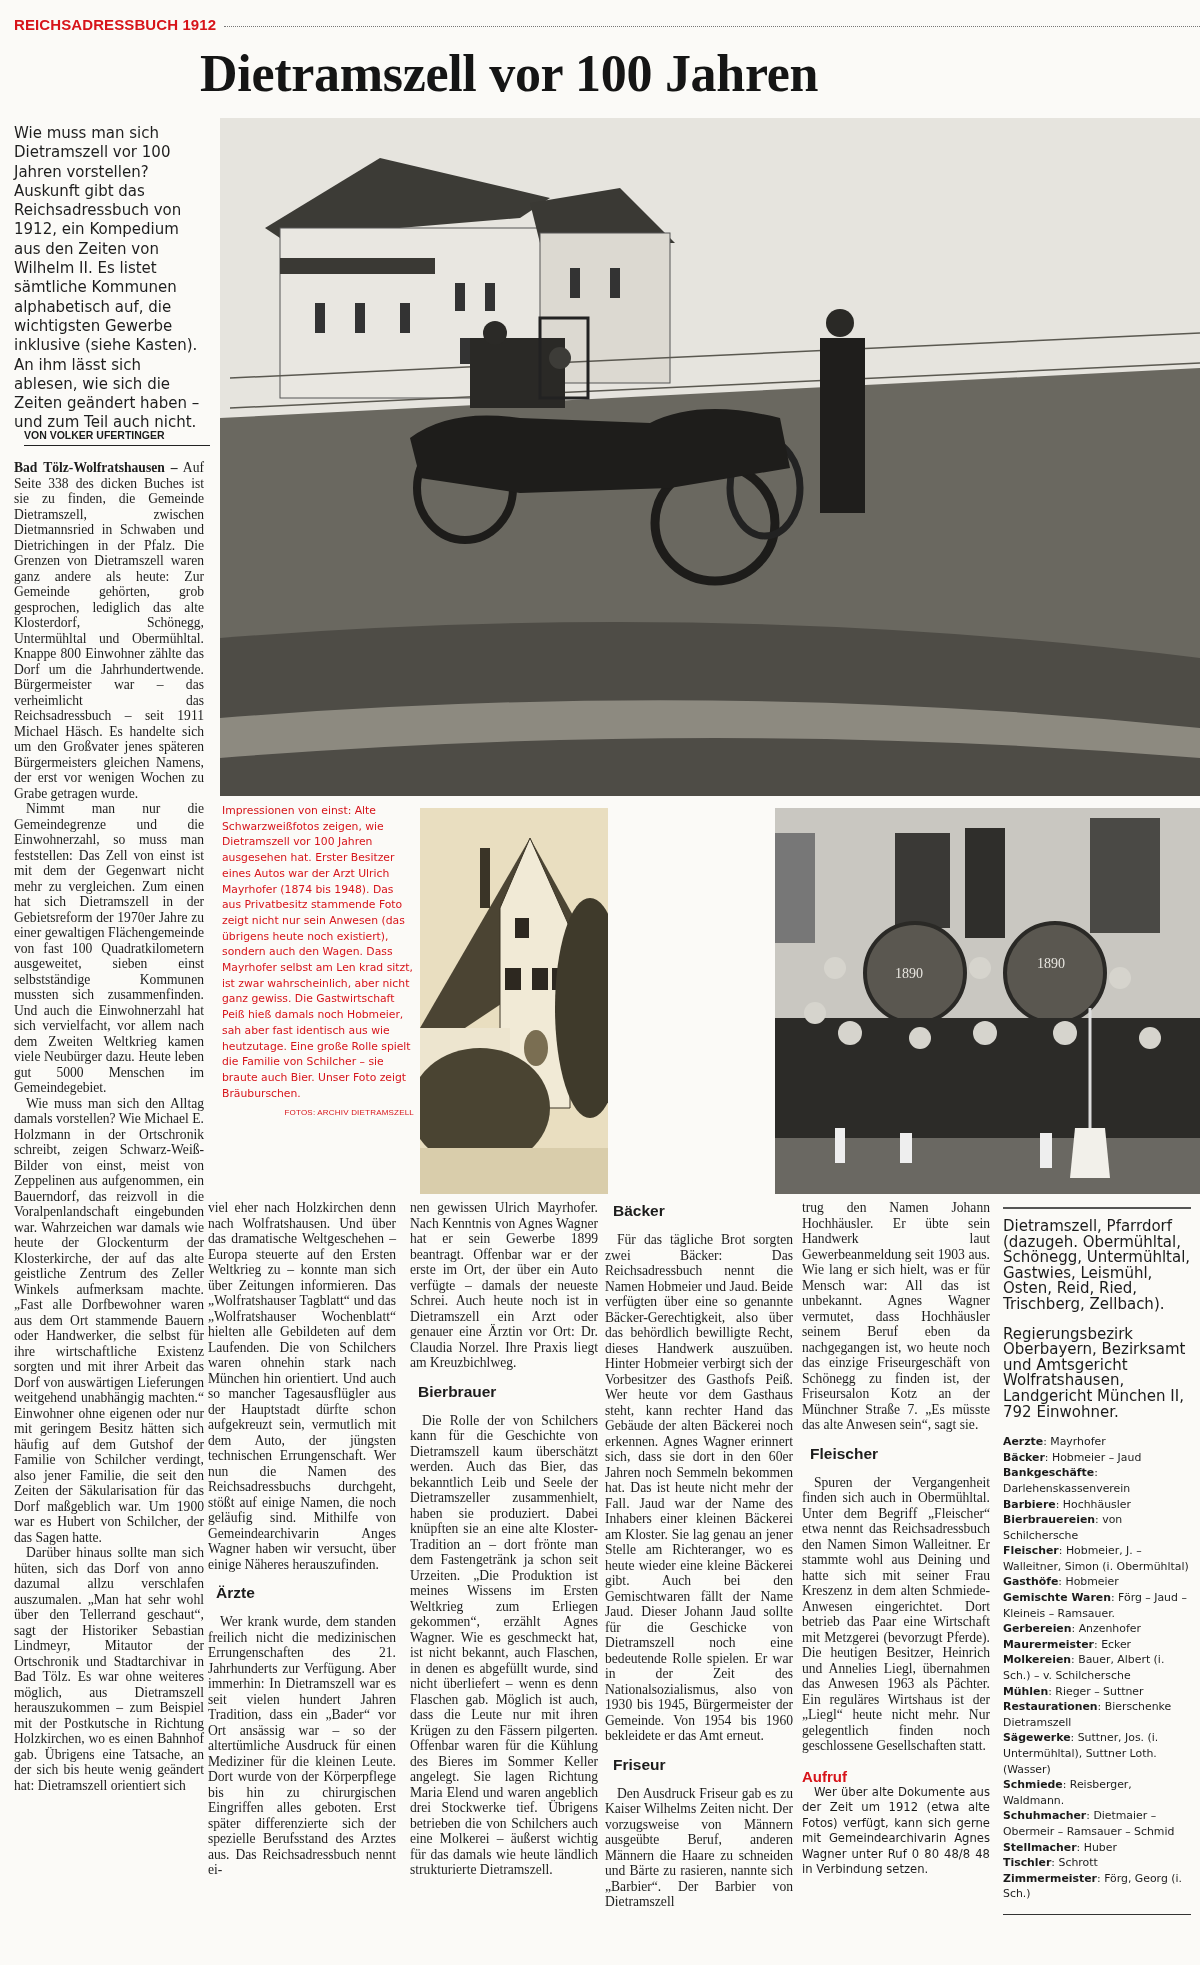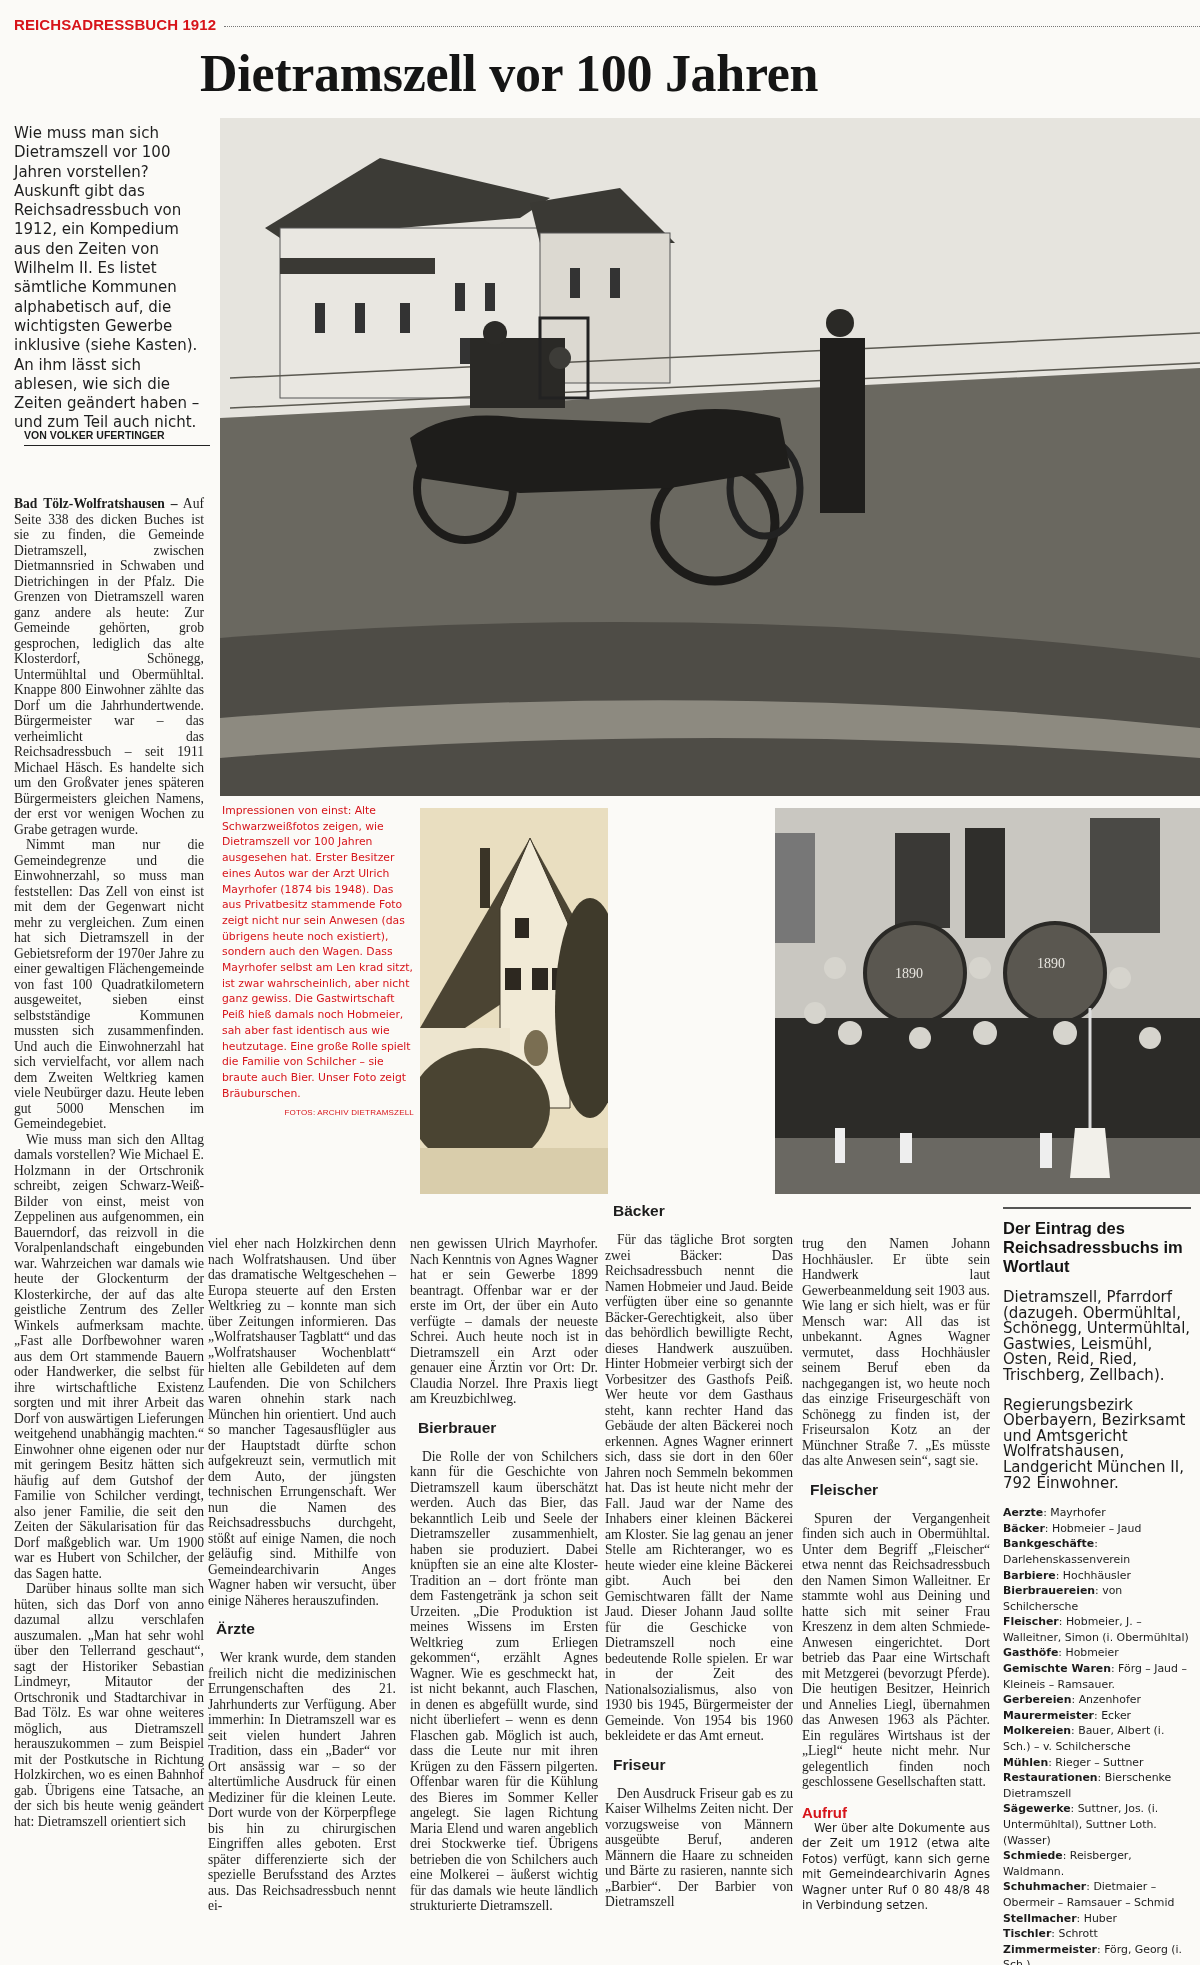--- a/index.html
+++ b/index.html
@@ -10,21 +10,21 @@
   .kicker-label { font-family: "Liberation Sans", sans-serif; font-weight: bold; color: #d7141a; font-size: 15px; letter-spacing: 0.1px; white-space: nowrap; }
   .kicker-rule { flex: 1; margin-left: 8px; border-top: 1px dotted #777; height: 0; margin-top: 4px; }
 
   .headline { position: absolute; left: 200px; top: 44px; width: 1000px; font-family: "Liberation Serif", serif; font-size: 52px; line-height: 60px; color: #151515; letter-spacing: -0.3px; }
 
   .lead { position: absolute; left: 14px; top: 124px; width: 192px; font-family: "DejaVu Sans", sans-serif; font-size: 15px; line-height: 19.3px; color: #1e1e1e; }
   .byline { position: absolute; left: 14px; top: 429px; width: 186px; font-family: "Liberation Sans", sans-serif; font-weight: bold; font-size: 10.5px; padding-bottom: 4px; border-bottom: 1px solid #222; margin-left: 10px; }
 
   .col { position: absolute; font-size: 13.6px; line-height: 15.5px; text-align: justify; hyphens: manual; color: #1c1c1c; }
   .col p { text-indent: 12px; }
-  .col p.noind { text-indent: 0; margin-top: 36px; }
+  .col p.noind { text-indent: 0; }
   .col .dateline { font-weight: bold; }
   .col h3 { font-family: "Liberation Sans", sans-serif; font-weight: bold; font-size: 15.5px; line-height: 18px; margin: 12px 0 12px 8px; text-align: left; }
   .col h3.first { margin-top: 2px; }
 
   .col1 { left: 14px; top: 460px; width: 190px; }
   .col2 { left: 208px; top: 1200px; width: 188px; }
   .col3 { left: 410px; top: 1200px; width: 188px; }
   .col4 { left: 605px; top: 1200px; width: 188px; }
   .col5 { left: 802px; top: 1200px; width: 188px; }
 
@@ -185,21 +185,20 @@
 
 <div class="col col5">
   <p class="noind">trug den Namen Johann Hochhäusler. Er übte sein Handwerk laut Gewerbeanmeldung seit 1903 aus. Wie lang er sich hielt, was er für Mensch war: All das ist unbekannt. Agnes Wagner vermutet, dass Hochhäusler seinem Beruf eben da nachgegangen ist, wo heute noch das einzige Friseurgeschäft von Schönegg zu finden ist, der Friseursalon Kotz an der Münchner Straße 7. „Es müsste das alte Anwesen sein“, sagt sie.</p>
   <h3>Fleischer</h3>
   <p>Spuren der Vergangenheit finden sich auch in Obermühltal. Unter dem Begriff „Fleischer“ etwa nennt das Reichsadressbuch den Namen Simon Walleitner. Er stammte wohl aus Deining und hatte sich mit seiner Frau Kreszenz in dem alten Schmiede-Anwesen eingerichtet. Dort betrieb das Paar eine Wirtschaft mit Metzgerei (bevorzugt Pferde). Die heutigen Besitzer, Heinrich und Annelies Liegl, übernahmen das Anwesen 1963 als Pächter. Ein reguläres Wirtshaus ist der „Liegl“ heute nicht mehr. Nur gelegentlich finden noch geschlossene Gesellschaften statt.</p>
   <div class="aufruf-title">Aufruf</div>
   <p class="aufruf-text">Wer über alte Dokumente aus der Zeit um 1912 (etwa alte Fotos) verfügt, kann sich gerne mit Gemeindearchivarin Agnes Wagner unter Ruf 0 80 48/8 48 in Verbindung setzen.</p>
 </div>
 
 <div class="sidebar">
-  <h2>Der Eintrag des Reichsadressbuchs im Wortlaut</h2>
   <p class="sb-p">Dietramszell, Pfarrdorf (dazugeh. Obermühltal, Schönegg, Untermühltal, Gastwies, Leismühl, Osten, Reid, Ried, Trischberg, Zellbach).</p>
   <p class="sb-p">Regierungsbezirk Oberbayern, Bezirksamt und Amtsgericht Wolfratshausen, Landgericht München II, 792 Einwohner.</p>
   <div class="entries">
     <div class="entry"><b>Aerzte</b>: <span>Mayrhofer</span></div>
     <div class="entry"><b>Bäcker</b>: <span>Hobmeier – Jaud</span></div>
     <div class="entry"><b>Bankgeschäfte</b>: <span>Darlehenskassenverein</span></div>
     <div class="entry"><b>Barbiere</b>: <span>Hochhäusler</span></div>
     <div class="entry"><b>Bierbrauereien</b>: <span>von Schilchersche</span></div>
     <div class="entry"><b>Fleischer</b>: <span>Hobmeier, J. – Walleitner, Simon (i. Obermühltal)</span></div>
     <div class="entry"><b>Gasthöfe</b>: <span>Hobmeier</span></div>

